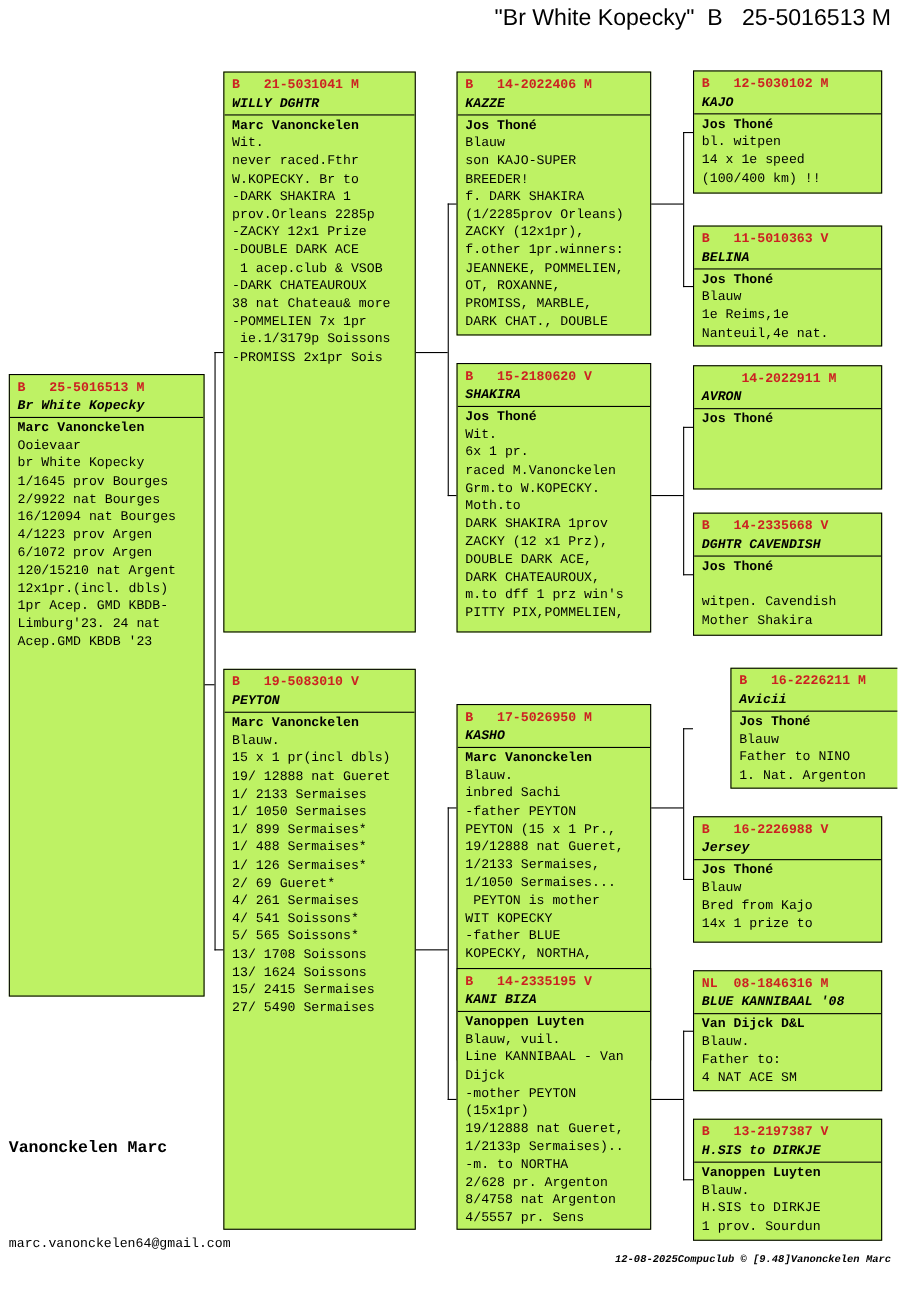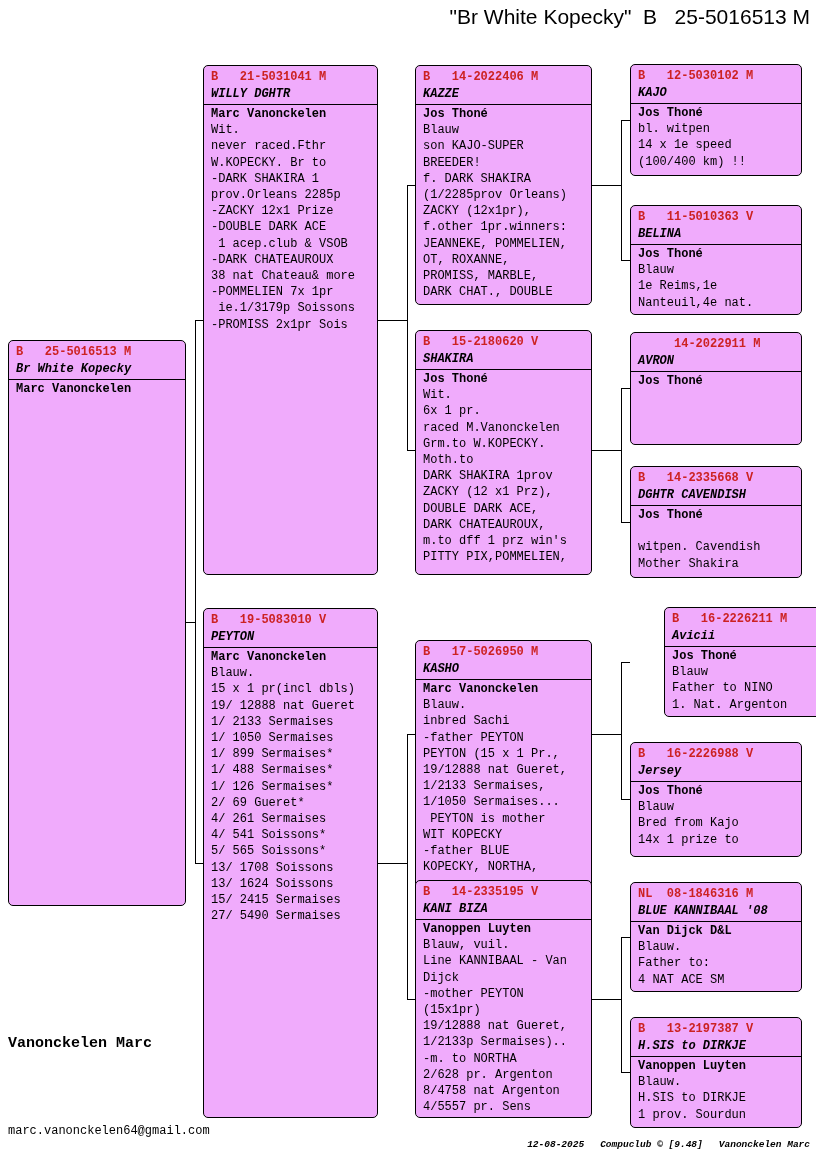--- a/index.html
+++ b/index.html
@@ -8,44 +8,56 @@
   .page {
     position:relative; width:816px; height:1172px; background:#fff;
     font-family:"Liberation Mono", monospace; color:#000; overflow:hidden;
   }
   .title {
     position:absolute; top:5px; right:6px;
     font-family:"Liberation Sans", sans-serif; font-size:21px; color:#000;
     white-space:pre;
   }
   .pbox {
-    position:absolute; border:1px solid #000; border-radius:5px; background:#f0abfc;
+    position:absolute; border:1px solid #000; border-radius:0; background:#bef264;
     font-size:12px; line-height:16.2px; overflow:hidden;
   }
   .phead { padding:3px 7px 0; font-weight:bold; color:var(--red); white-space:pre; line-height:17px; }
   .pname { padding:0 7px 1px; font-weight:bold; font-style:italic; border-bottom:1px solid #000; line-height:17px; white-space:pre; }
   .powner { padding:1px 7px 0; font-weight:bold; white-space:pre; }
   .pbody { padding:0 7px; white-space:pre; }
   .cl { position:absolute; background:#000; }
   .contact-name { position:absolute; left:8px; top:1035px; font-size:15px; font-weight:bold; }
   .contact-addr { position:absolute; left:8px; top:1058px; font-size:12px; line-height:16.2px; white-space:pre; }
   .contact-email { position:absolute; left:8px; top:1124px; font-size:12px; }
-  .footer { position:absolute; right:6px; top:1139px; font-size:9.5px; font-weight:bold; font-style:italic; display:flex; gap:16px; white-space:pre; }
+  .footer { position:absolute; right:6px; top:1139px; font-size:9.5px; font-weight:bold; font-style:italic; display:flex; white-space:pre; }
 </style>
 </head>
 <body>
 
 <div class="page">
 
   <div class="title">"Br White Kopecky"  B   25-5016513 M</div>
 
   <div class="pbox" style="left:8px;top:340px;width:178px;height:566px">
     <div class="phead">B   25-5016513 M</div>
     <div class="pname">Br White Kopecky</div>
     <div class="powner">Marc Vanonckelen</div>
+    <div class="pbody">Ooievaar
+br White Kopecky
+1/1645 prov Bourges
+2/9922 nat Bourges
+16/12094 nat Bourges
+4/1223 prov Argen
+6/1072 prov Argen
+120/15210 nat Argent
+12x1pr.(incl. dbls)
+1pr Acep. GMD KBDB-
+Limburg'23. 24 nat
+Acep.GMD KBDB '23</div>
   </div>
 
   <div class="pbox" style="left:203px;top:65px;width:175px;height:510px">
     <div class="phead">B   21-5031041 M</div>
     <div class="pname">WILLY DGHTR</div>
     <div class="powner">Marc Vanonckelen</div>
     <div class="pbody">Wit.
 never raced.Fthr
 W.KOPECKY. Br to
 -DARK SHAKIRA 1

